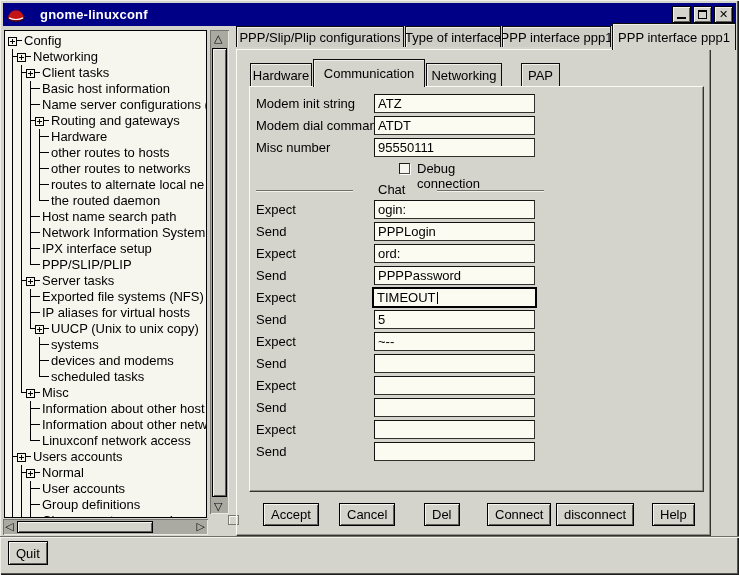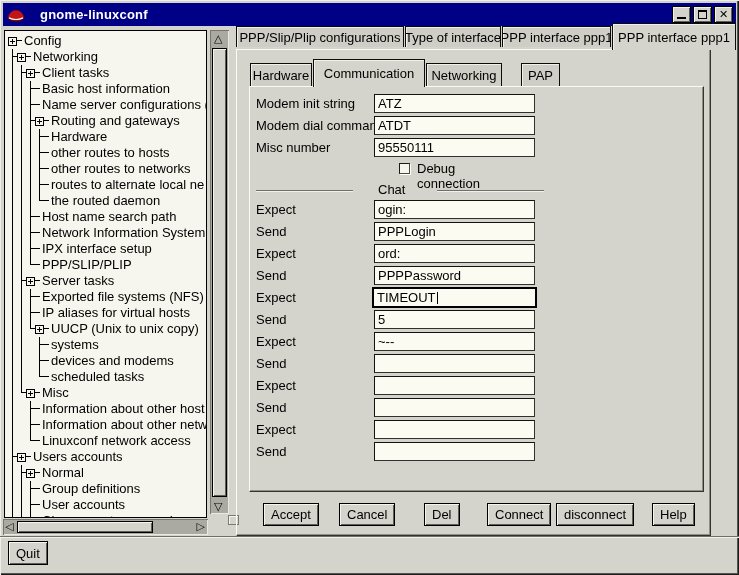--- a/index.html
+++ b/index.html
@@ -327,28 +327,28 @@
         <span class="tcell conn"></span>
         <span class="plusbox"></span>
         <span class="tdash"></span>
         <span class="tlabel">Normal</span>
       </div>
       <div class="tree-row">
         <span class="tcell vline"></span>
         <span class="tcell vline"></span>
         <span class="tcell conn"></span>
         <span class="tdash"></span>
+        <span class="tlabel">User accounts</span>
+      </div>
+      <div class="tree-row">
+        <span class="tcell vline"></span>
+        <span class="tcell vline"></span>
+        <span class="tcell conn"></span>
+        <span class="tdash"></span>
         <span class="tlabel">Group definitions</span>
-      </div>
-      <div class="tree-row">
-        <span class="tcell vline"></span>
-        <span class="tcell vline"></span>
-        <span class="tcell conn"></span>
-        <span class="tdash"></span>
-        <span class="tlabel">User accounts</span>
       </div>
       <div class="tree-row">
         <span class="tcell vline"></span>
         <span class="tcell vline"></span>
         <span class="tcell conn end"></span>
         <span class="tdash"></span>
         <span class="tlabel">Change root password</span>
       </div>
     </div>
 

